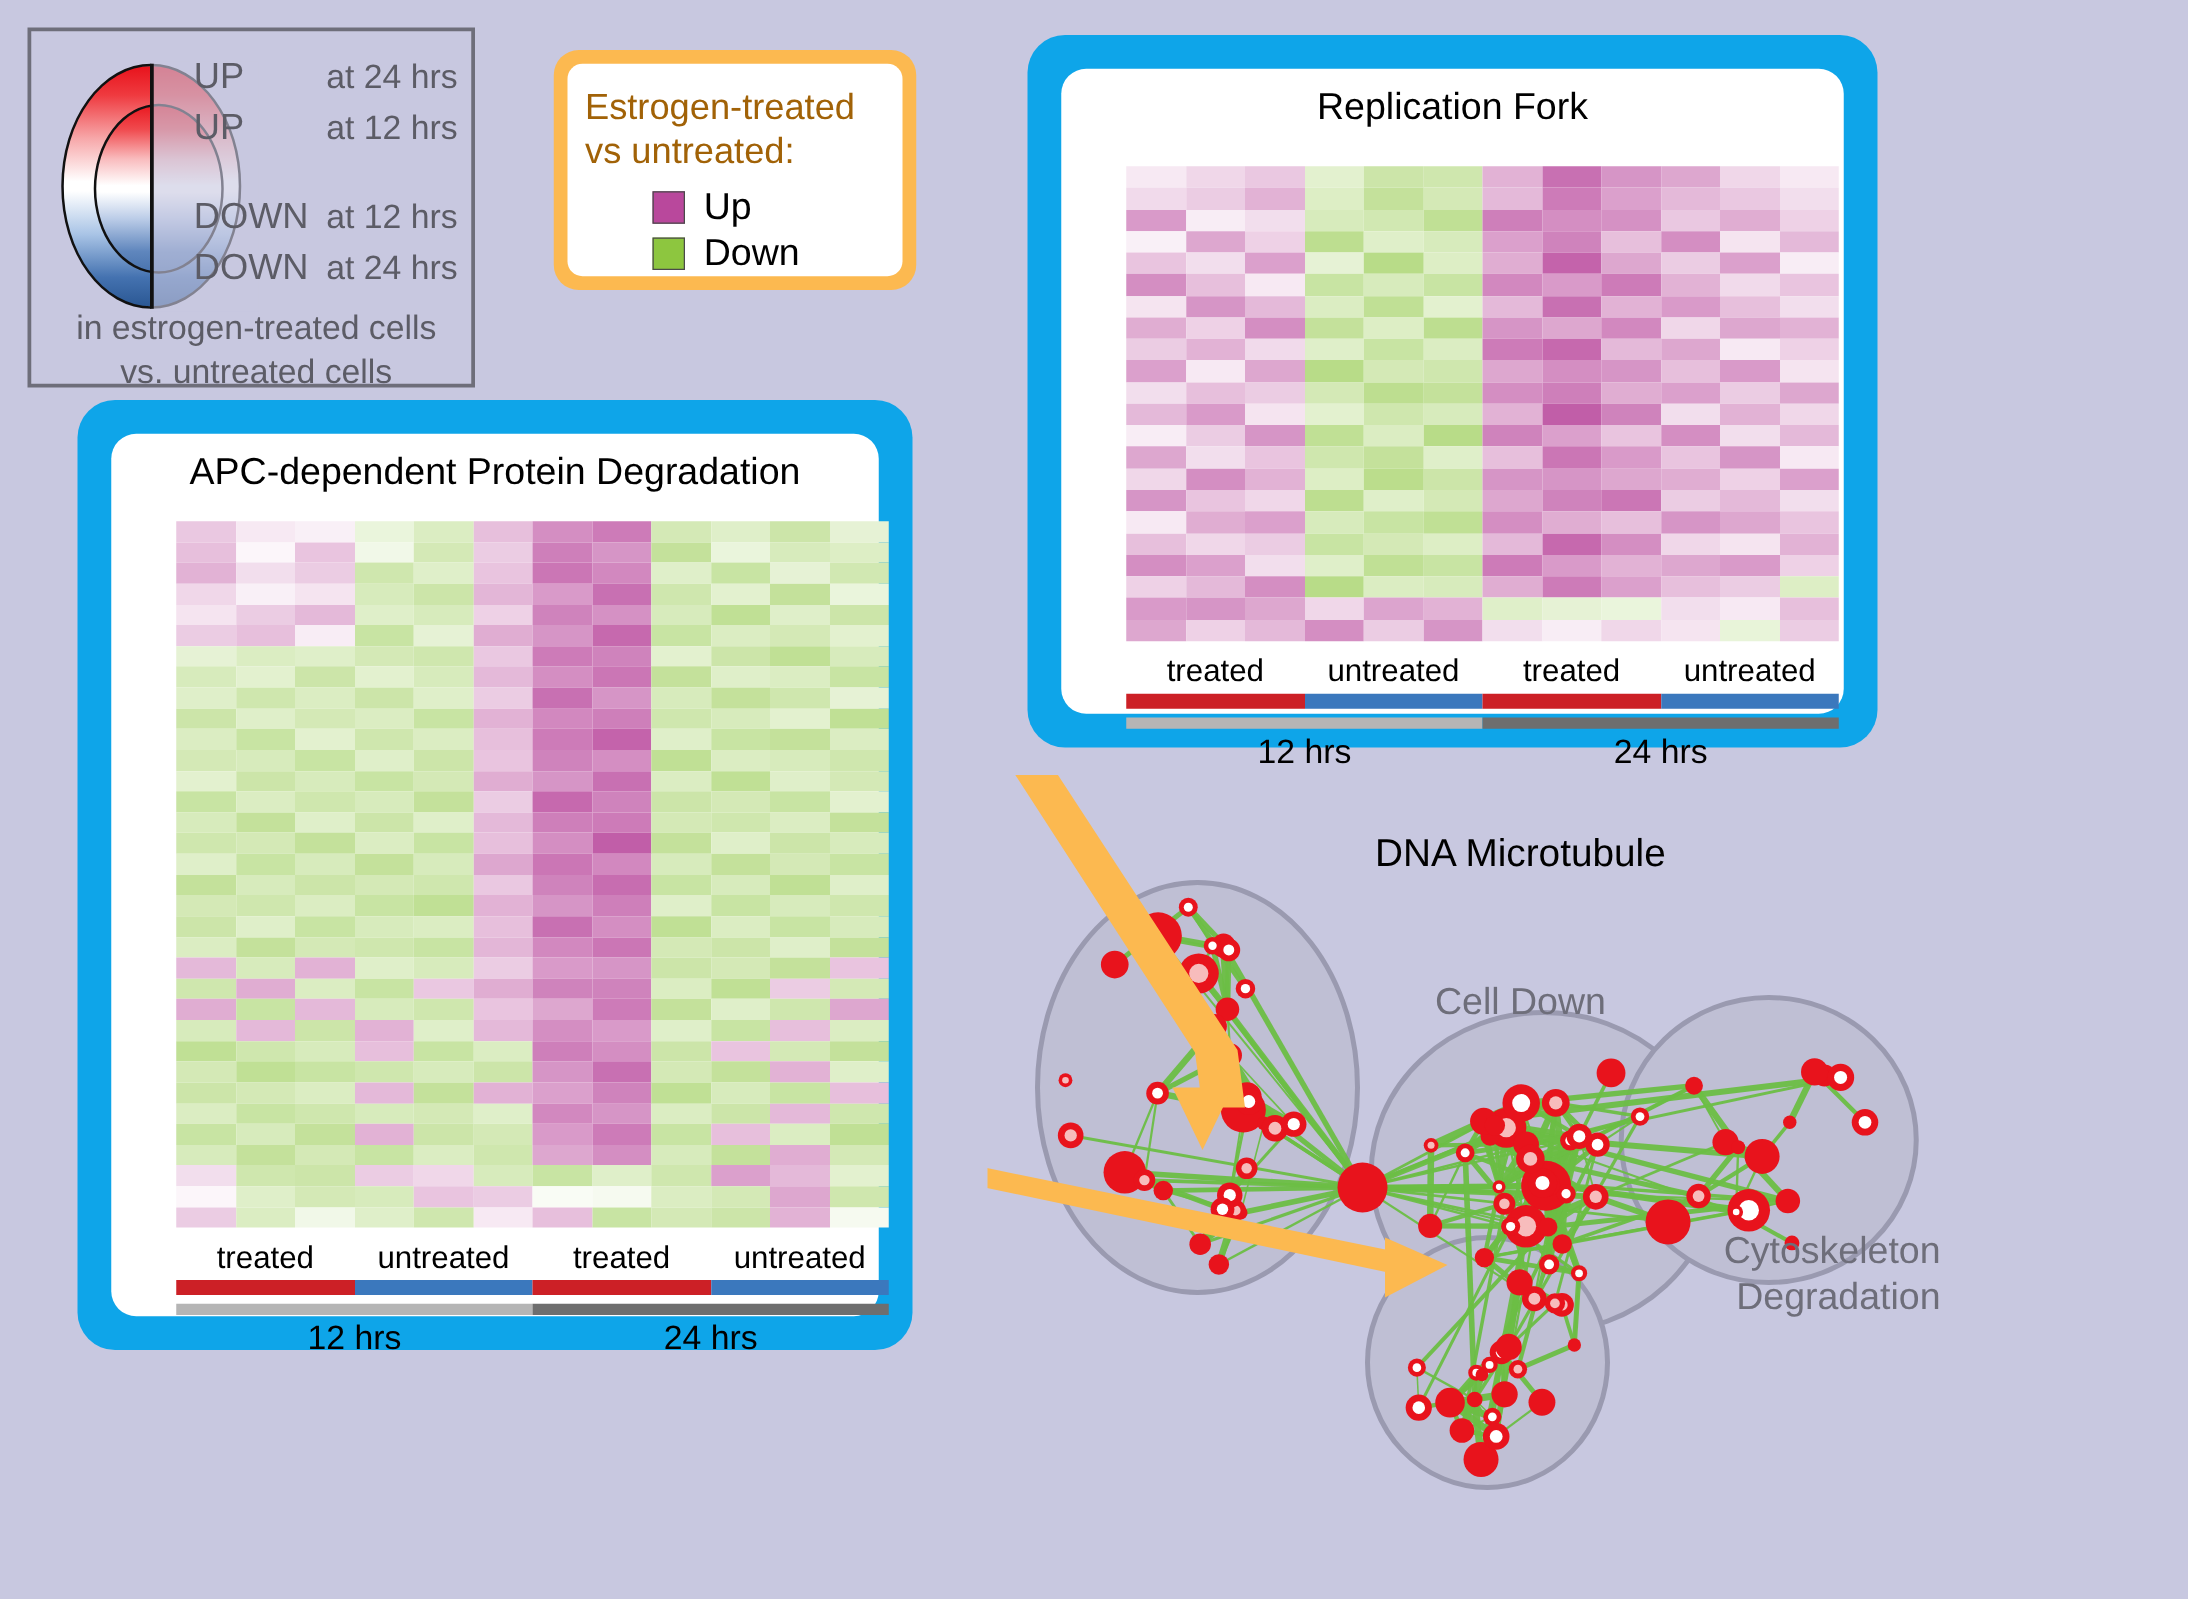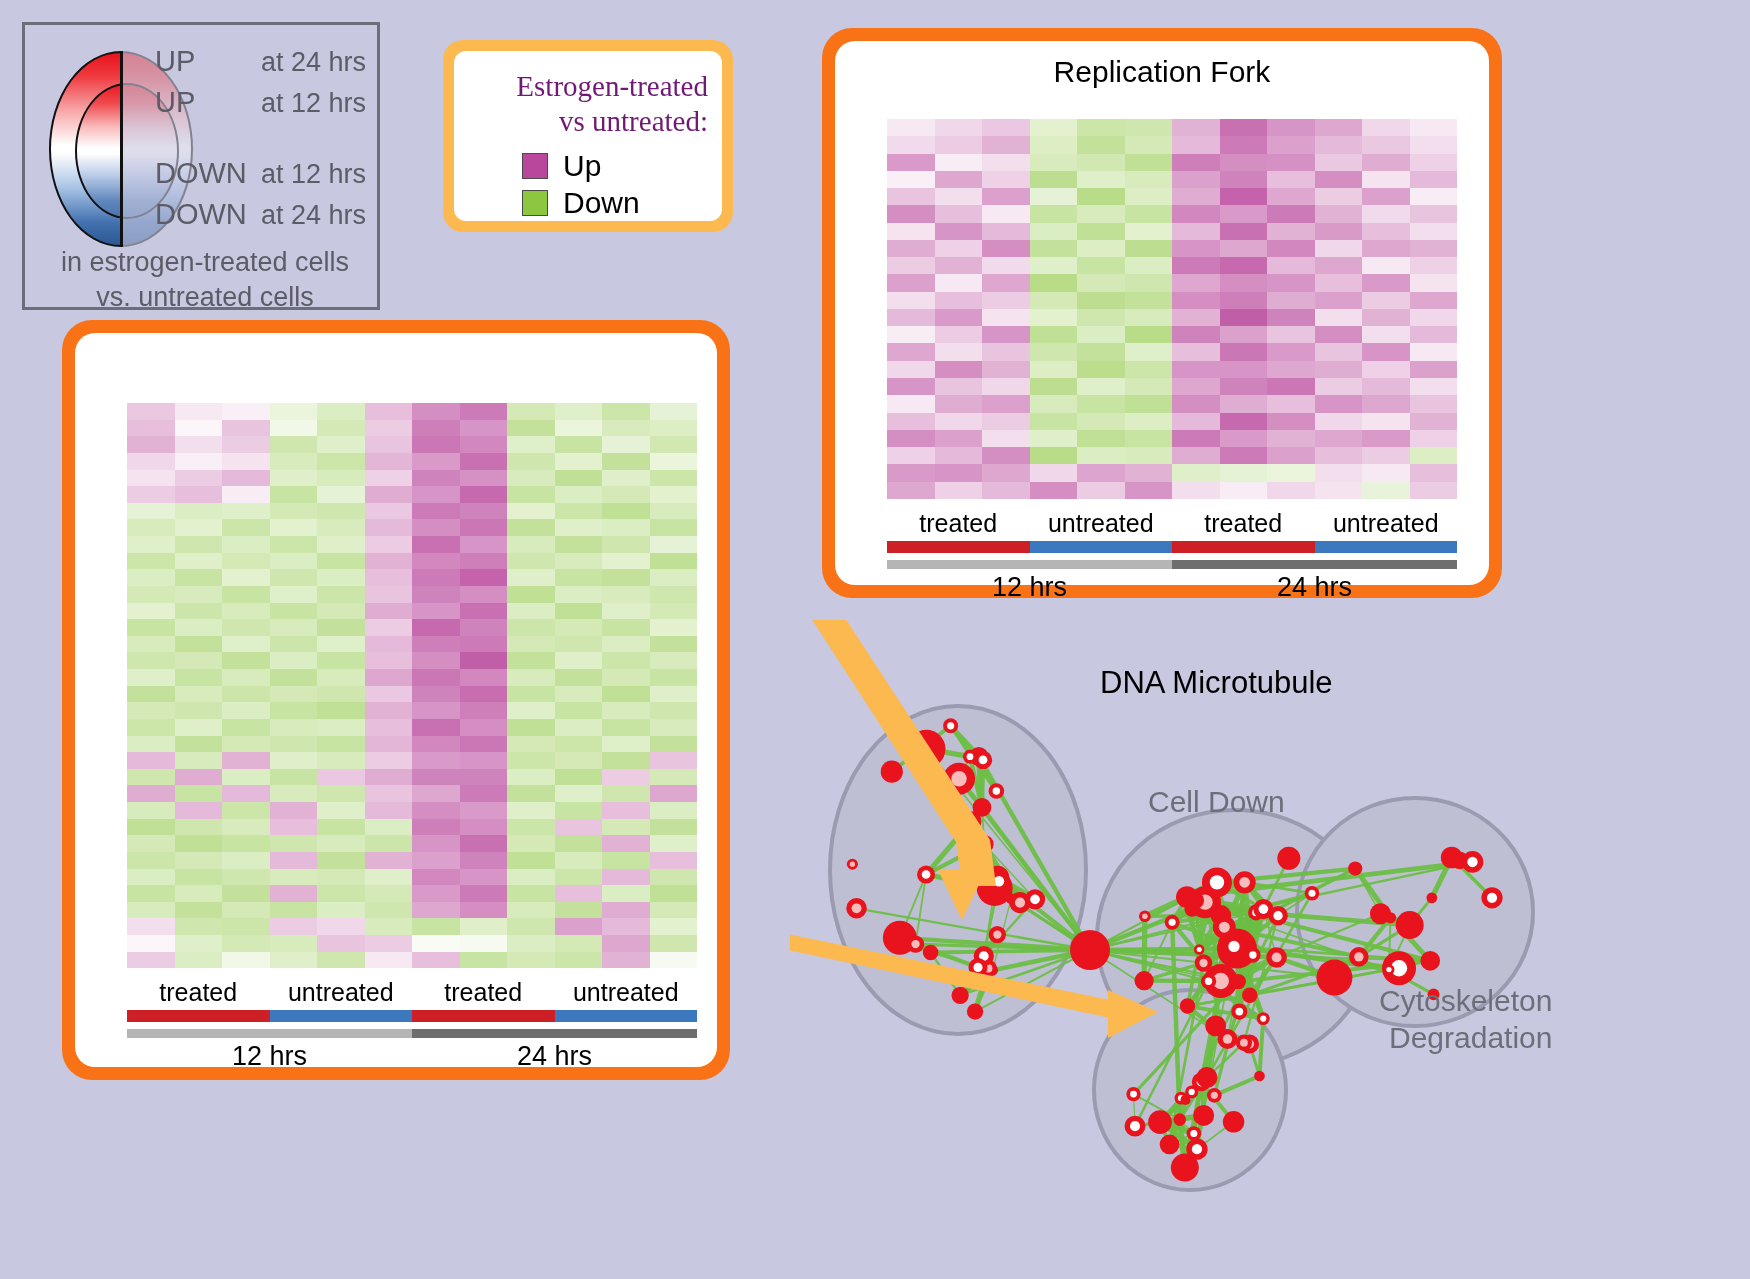--- a/index.html
+++ b/index.html
@@ -55,28 +55,28 @@
   .key-box {
     position: absolute; left: 443px; top: 40px;
     width: 290px; height: 192px;
     background: #fcb950; border-radius: 20px;
     padding: 11px;
   }
   .key-inner {
     width: 100%; height: 100%; background: #fff; border-radius: 12px;
     padding: 18px 14px 10px 14px;
   }
-  .key-title { font-size: 29px; text-align: right; line-height: 1.2; color: #701a75; font-family: Liberation Serif, serif; }
+  .key-title { font-size: 29px; text-align: left; line-height: 1.2; color: #a16207; }
   .key-rows { margin-top: 9px; padding-left: 54px; }
   .key-row { display: flex; align-items: center; gap: 15px; height: 37px; }
   .swatch { width: 26px; height: 26px; border: 1.5px solid #4a4a4a; }
   .key-lbl { font-size: 30px; color: #000; }
 
   
-  .panel { position: absolute; background: #f97316; border-radius: 30px; padding: 13px; }
+  .panel { position: absolute; background: #0ea5e9; border-radius: 30px; padding: 27px; }
   .panel-inner { width: 100%; height: 100%; background: #fff; border-radius: 20px; position: relative; }
   .panel-title { text-align: center; font-size: 30px; color: #000; padding-top: 14px; }
 
   .hm { display: flex; flex-direction: column; }
   .hm-row { display: flex; flex: 1 1 auto; }
   .hm-cell { flex: 1 1 auto; }
 
   .axis { position: absolute; }
   .axis-labels { display: flex; }
   .axis-labels > div { flex: 1 1 0; text-align: center; font-size: 25px; color: #000; }
@@ -493,20 +493,21 @@
         <div class="time-labels">
           <div>12 hrs</div>
           <div>24 hrs</div>
         </div>
       </div>
     </div>
   </div>
 
   <div class="panel" id="panel-apc">
     <div class="panel-inner">
+      <div class="panel-title">APC-dependent Protein Degradation</div>
       <div class="hm" id="hm-apc">
           <div class="hm-row">
             <div class="hm-cell" style="background: rgb(234, 200, 225);"></div>
             <div class="hm-cell" style="background: rgb(247, 233, 243);"></div>
             <div class="hm-cell" style="background: rgb(249, 240, 247);"></div>
             <div class="hm-cell" style="background: rgb(234, 245, 220);"></div>
             <div class="hm-cell" style="background: rgb(219, 237, 194);"></div>
             <div class="hm-cell" style="background: rgb(231, 191, 220);"></div>
             <div class="hm-cell" style="background: rgb(212, 142, 194);"></div>
             <div class="hm-cell" style="background: rgb(205, 123, 184);"></div>

